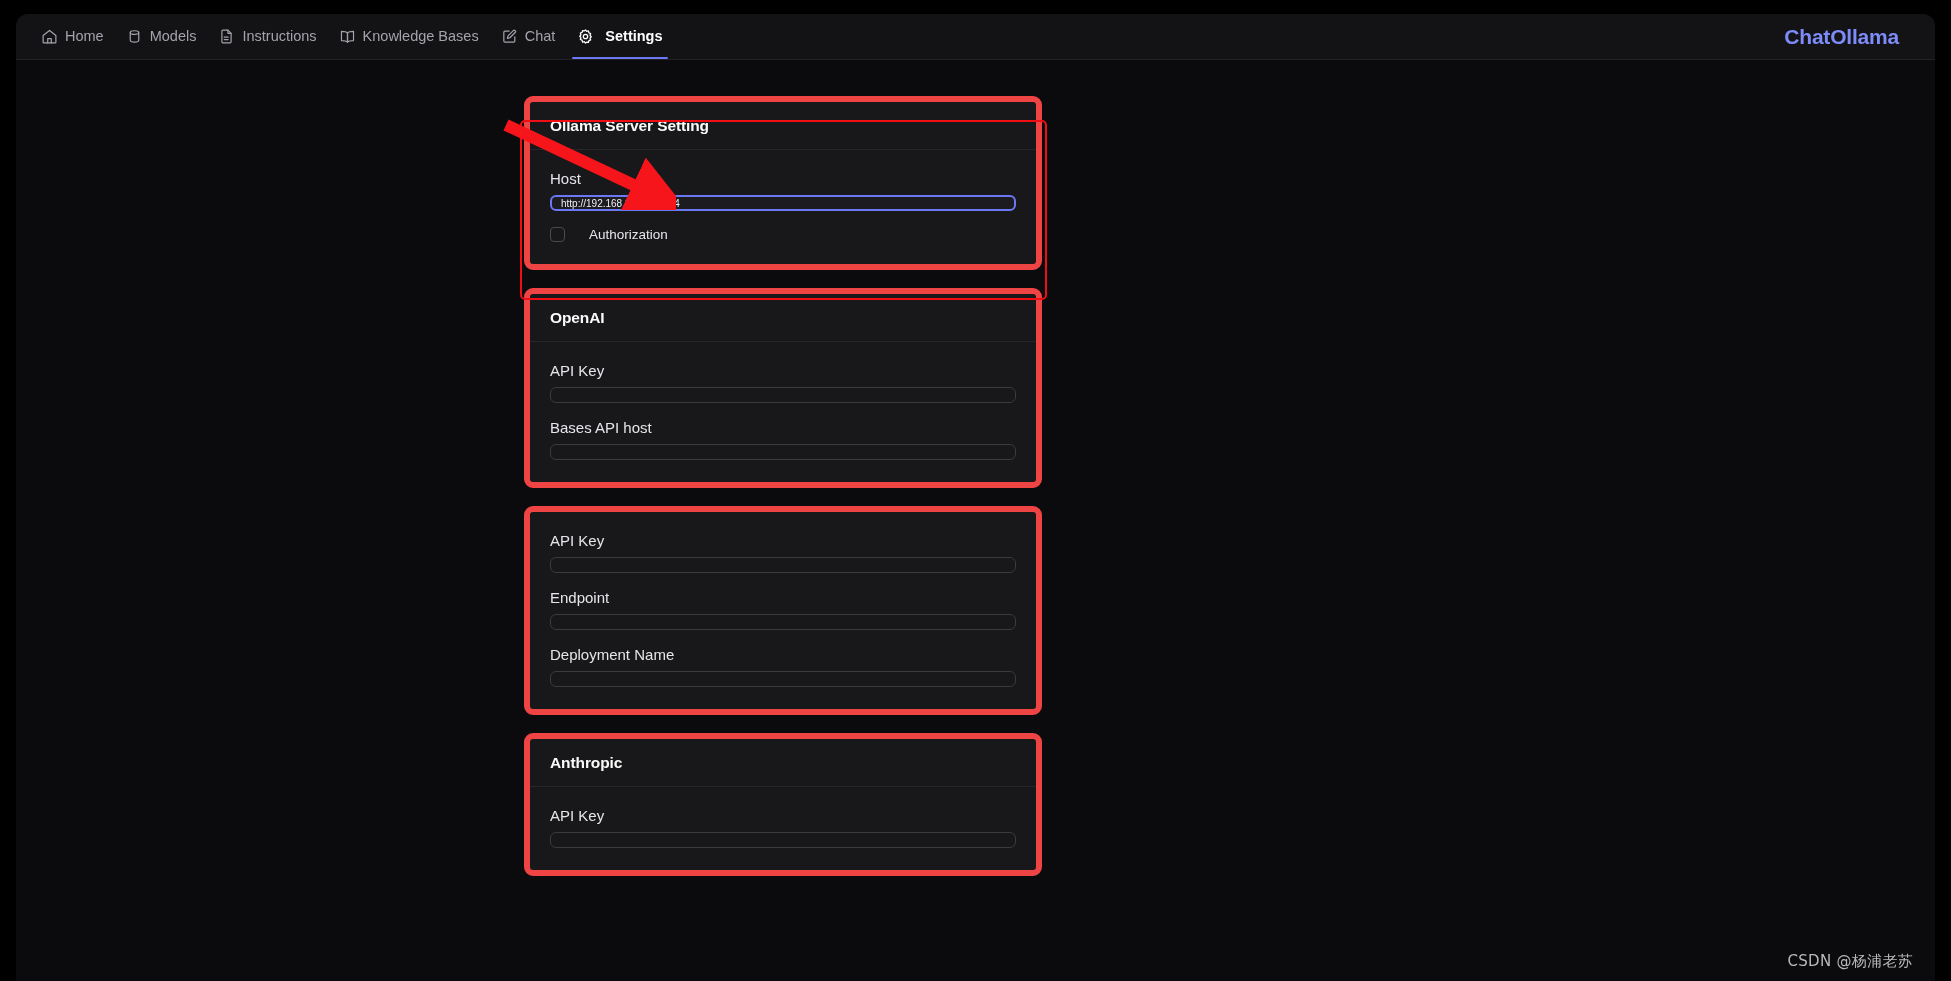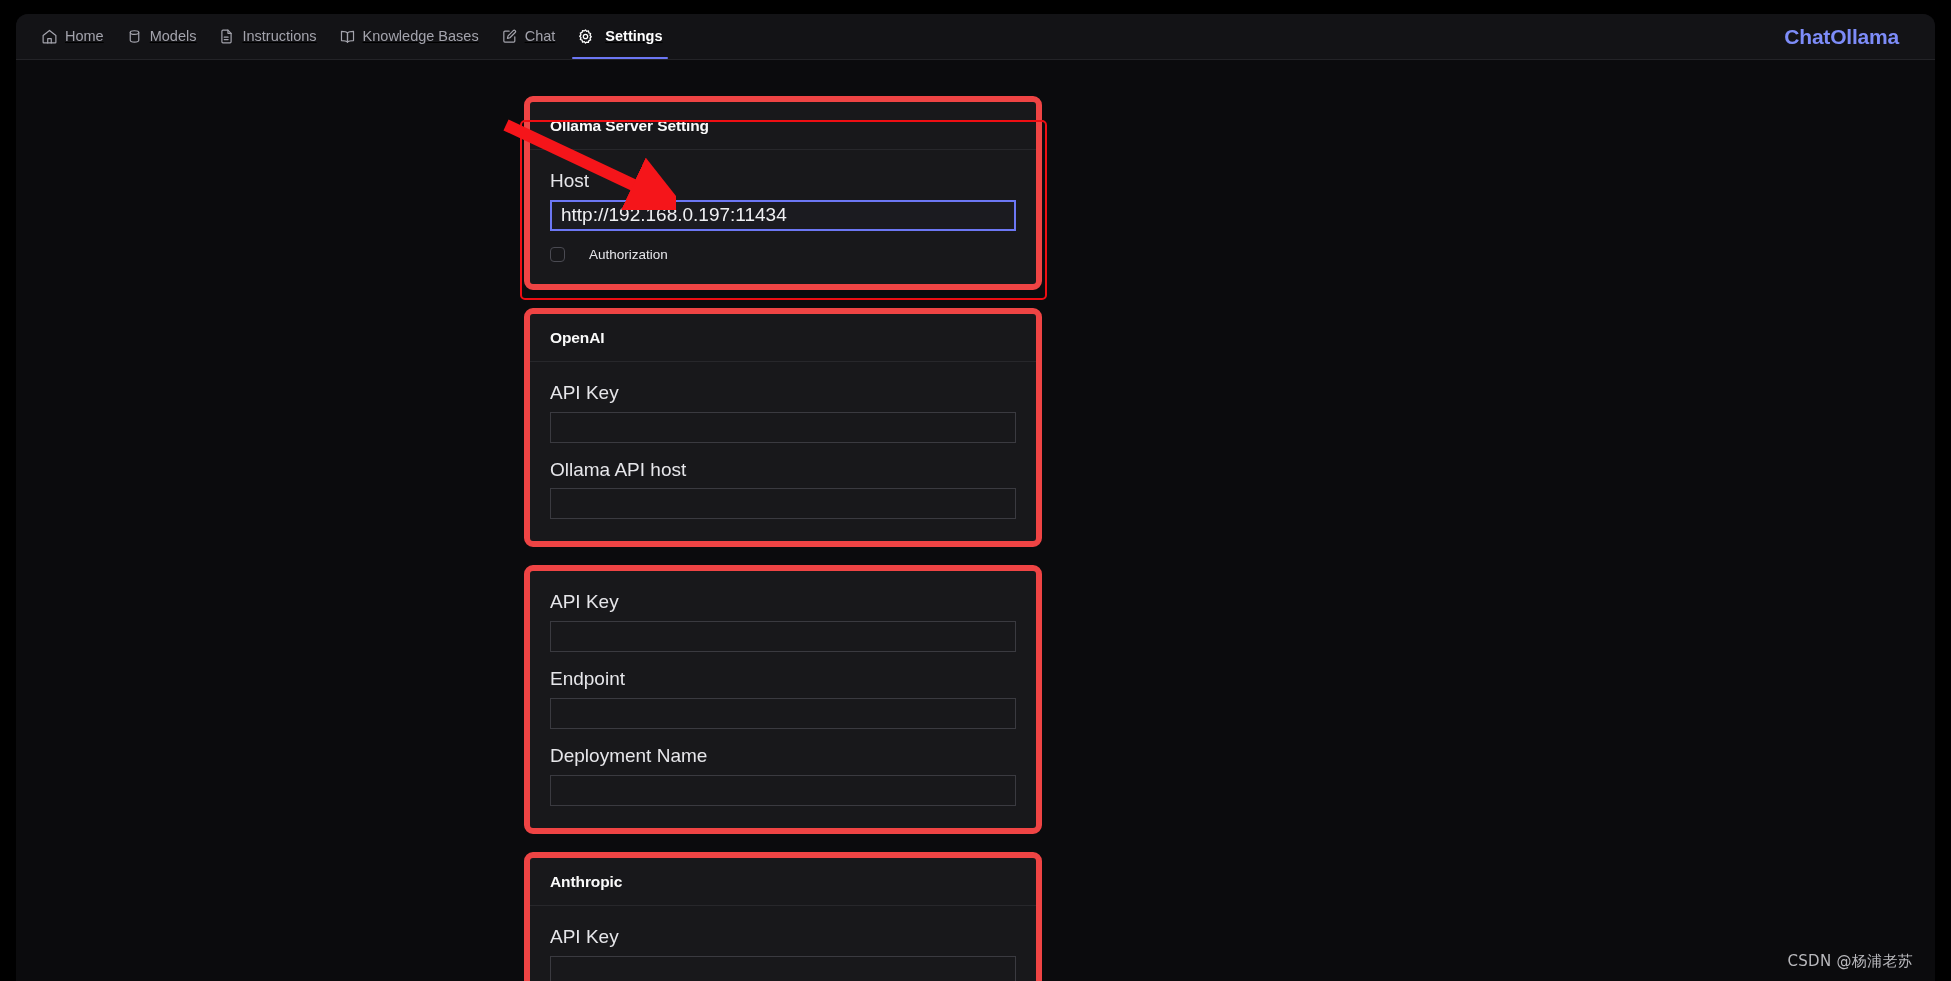--- a/index.html
+++ b/index.html
@@ -16,21 +16,20 @@
   #app-frame {
     position: absolute;
     left: 16px;
     top: 14px;
     width: 1919px;
     height: 967px;
     background: #0b0b0d;
     border-top-left-radius: 12px;
     border-top-right-radius: 12px;
     overflow: hidden;
-    text-decoration: underline;
   }
 
   
   #topbar {
     position: relative;
     height: 46px;
     background: #131316;
     border-bottom: 1px solid #232327;
     display: flex;
     align-items: center;
@@ -114,34 +113,34 @@
     font-weight: bold;
     letter-spacing: -0.1px;
   }
   .card-body { padding: 20px 20px 22px 20px; }
 
   .field { margin-bottom: 16px; }
   .field:last-child { margin-bottom: 0; }
   .field-label {
     display: block;
     color: #e6e6ea;
-    font-size: 19px;
+    font-size: 15px;
     margin-bottom: 7px;
     line-height: 1.2;
   }
   .text-input {
     display: block;
     width: 100%;
-    height: 31px;
+    height: 16px;
     background: #18181b;
     border: 1px solid #3a3a40;
-    border-radius: 0;
+    border-radius: 6px;
     color: #f0f0f3;
     font-family: "Liberation Sans", sans-serif;
-    font-size: 19px;
+    font-size: 10px;
     padding: 0 10px;
     outline: none;
   }
   .text-input::placeholder { color: #6a6a72; }
   .text-input.focused {
     border: 2px solid #6c77f4;
     background: #1b1b20;
     padding: 0 9px;
   }
 
@@ -297,21 +296,21 @@
       <div class="card">
         <div class="card-header">
           <div class="card-title">OpenAI</div>
         </div>
         <div class="card-body">
           <div class="field">
             <label class="field-label">API Key</label>
             <input class="text-input" type="text" value="" style="">
           </div>
           <div class="field">
-            <label class="field-label">Ollama API host</label>
+            <label class="field-label">Bases API host</label>
             <input class="text-input" type="text" value="" style="">
           </div>
         </div>
       </div>
 
       <div class="card">
         <div class="card-body">
           <div class="field">
             <label class="field-label">API Key</label>
             <input class="text-input" type="text" value="" style="">

